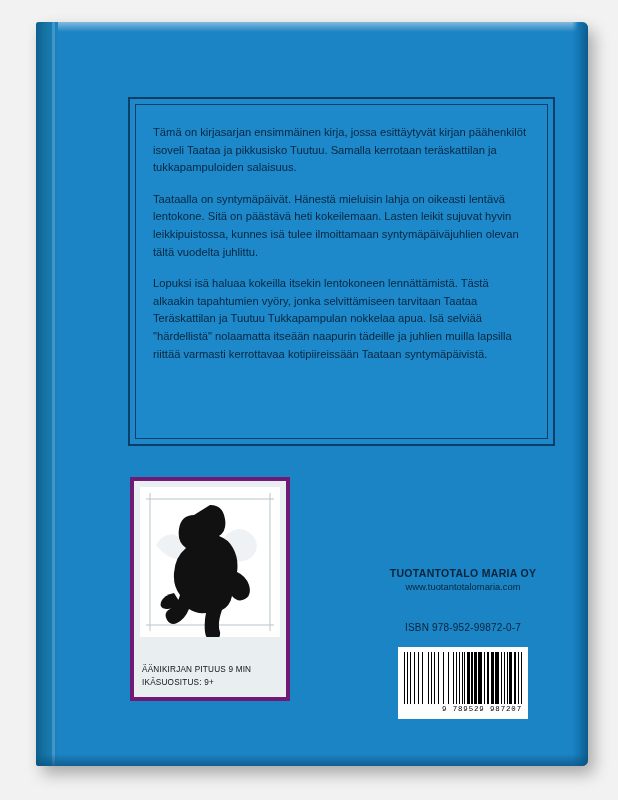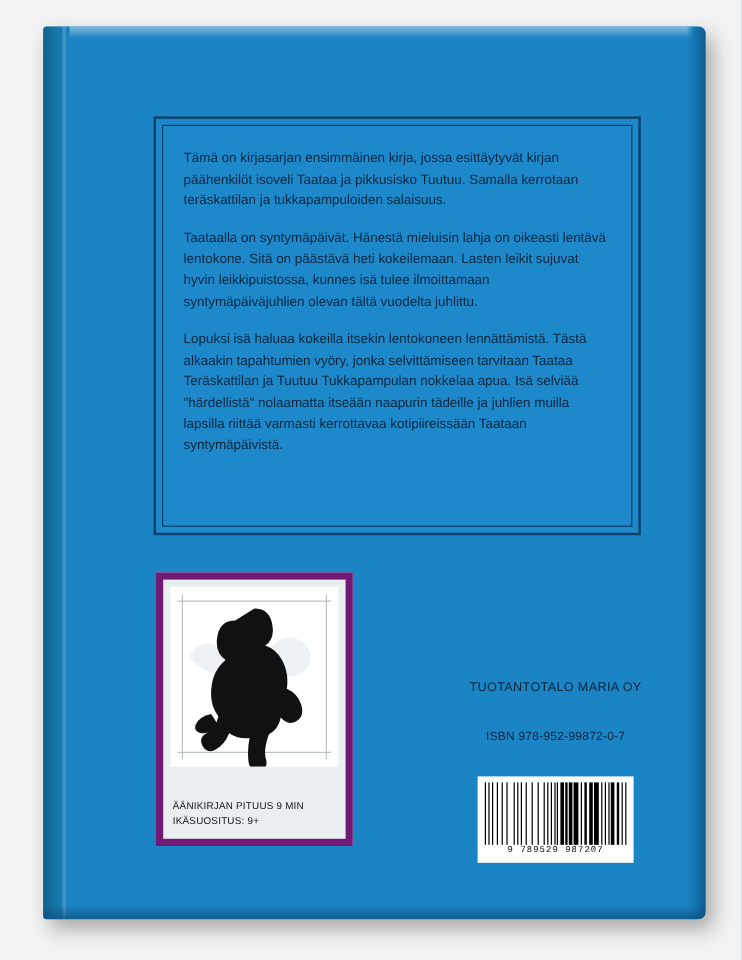--- a/index.html
+++ b/index.html
@@ -78,20 +78,21 @@
 
   
   .blurb-outer {
     position: absolute;
     left: 70px;
     top: 75px;
     width: 402px;
     height: 345px;
     border: 2px solid #0b3f68;
     background: #1d89ca;
+    padding-left: 21px;
   }
   .blurb-inner {
     position: absolute;
     left: 5px; top: 5px; right: 5px; bottom: 5px;
     border: 1px solid #0b3f68;
     padding: 19px 17px;
     box-sizing: border-box;
   }
   .blurb-p {
     color: #07263f;
@@ -103,21 +104,21 @@
   .blurb-p:last-child { margin-bottom: 0; }
 
   
   .illus-box {
     position: absolute;
     left: 72px;
     top: 455px;
     width: 152px;
     height: 216px;
     background: #e9eef0;
-    border: 6px solid #701a75;
+    border: 4px solid #701a75;
   }
   .illus-art {
     position: absolute;
     left: 6px; top: 6px;
     width: 140px; height: 150px;
     background: #ffffff;
     overflow: hidden;
   }
   .illus-art svg { display: block; }
   .illus-caption {
@@ -135,21 +136,21 @@
   .publisher {
     position: absolute;
     left: 300px;
     top: 545px;
     width: 210px;
     text-align: center;
     color: #08243c;
   }
   .pub-name {
     font-size: 10.5px;
-    font-weight: normal;
+    font-weight: bold;
     letter-spacing: .3px;
   }
   .pub-url {
     font-size: 9.4px;
     margin-top: 2px;
   }
   .pub-code {
     font-size: 9.4px;
     margin-top: 1px;
   }
@@ -176,21 +177,21 @@
     width: 100%;
   }
   .bars i {
     position: absolute;
     top: 0;
     height: 100%;
     background: #000;
     display: block;
   }
   .barcode-num {
-    text-align: center;
+    text-align: right;
     font-family: "Liberation Mono", monospace;
     font-size: 7.4px;
     letter-spacing: .9px;
     color: #000;
     margin-top: 1px;
   }
 </style>
 </head>
 <body>
 
@@ -234,20 +235,21 @@
           </svg>
         </div>
         <div class="illus-caption">
           <div>ÄÄNIKIRJAN PITUUS 9 MIN</div>
           <div>IKÄSUOSITUS: 9+</div>
         </div>
       </div>
 
       <div class="publisher">
         <div class="pub-name">TUOTANTOTALO MARIA OY</div>
+        <div class="pub-url">www.tuotantotalomaria.com</div>
         <div class="isbn">ISBN 978-952-99872-0-7</div>
       </div>
 
       <div class="barcode-box">
         <div class="bars" id="bars">
             <i style="left: 0px; width: 1.1px;"></i>
             <i style="left: 2.81px; width: 1.1px;"></i>
             <i style="left: 5.62px; width: 1.1px;"></i>
             <i style="left: 9.83px; width: 1.1px;"></i>
             <i style="left: 14.05px; width: 1.1px;"></i>

